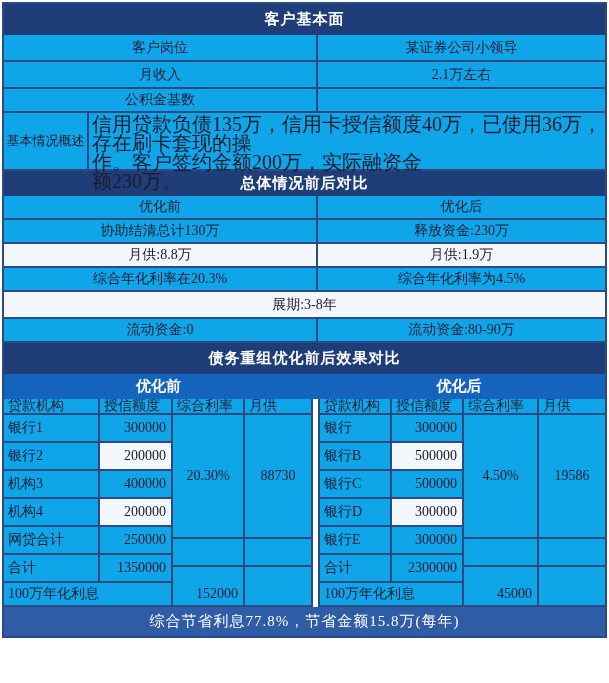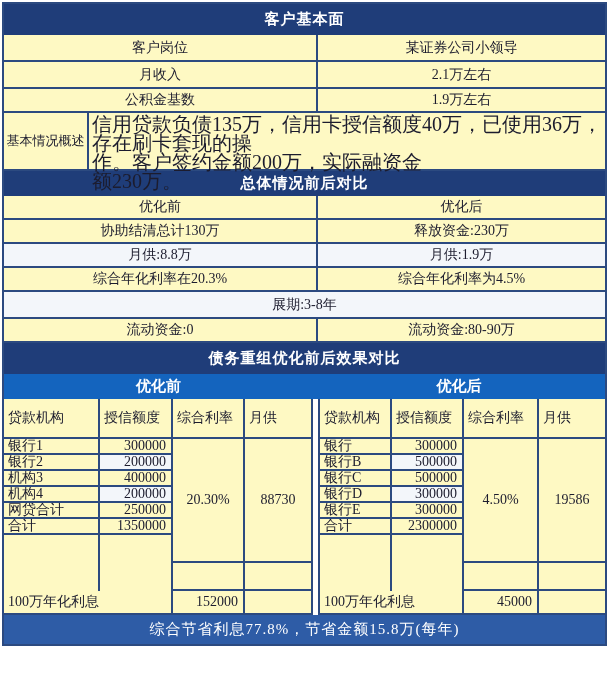--- a/index.html
+++ b/index.html
@@ -2,24 +2,24 @@
 <html style="--hdr: #1F3D79; --sub: #1464BE; --foot: #2E5CA6; --bd: #2C4A80; --txt: #1C1C2E; --band: #F3F6FA;"><head>
 <meta charset="utf-8">
 <style>
   :root{
     --hdr:#1F3D79; --sub:#1464BE; --foot:#2E5CA6;
     --bd:#2C4A80; --txt:#1C1C2E; --band:#F3F6FA;
   }
   *{box-sizing:border-box;margin:0;padding:0}
   body{background:#fff;font-family:"Liberation Serif","DejaVu Serif",serif;color:var(--txt);}
   .page{width:609px;height:683px;background:#fff;padding:2px;overflow:hidden}
-  .sheet{width:100%;border:2px solid var(--bd);background:#fef9c3}
+  .sheet{width:100%;border:2px solid var(--bd);background:#0ea5e9}
   .sechdr{background:var(--hdr);color:#fff;font-weight:bold;font-size:15px;
           display:flex;align-items:center;justify-content:center;letter-spacing:1px}
-  .h31{height:31px}.h27{height:27px}.h28{height:24px}.h25{height:25px}.h32{height:40px}.h58{height:58px}
+  .h31{height:31px}.h27{height:27px}.h28{height:24px}.h25{height:25px}.h32{height:16px}.h58{height:58px}
   .row{display:flex;border-bottom:2px solid var(--bd);font-size:14px}
   .row:last-child{border-bottom:none}
   .cell{display:flex;align-items:center;justify-content:center;border-right:2px solid var(--bd);overflow:hidden}
   .cell.last{border-right:none;flex:1}
   .w314{width:314px}.w85{width:85px}
   .band{background:var(--band)}
   .ovtext{flex:1;display:flex;flex-direction:column;justify-content:flex-start;
           align-items:flex-start;padding:2px 3px;line-height:19px;font-size:20px}
   .subhdr{background:var(--sub);color:#fff;font-weight:bold;font-size:15px;display:flex}
   .subhdr .half{display:flex;align-items:center;justify-content:center}
@@ -27,21 +27,21 @@
   .lower{display:flex}
   .lhalf{width:309px;border-right:2px solid var(--bd)}
   .gap{width:5px;background:#fff}
   .rhalf{flex:1;border-left:2px solid var(--bd)}
   .lrow{display:flex;font-size:14px;border-bottom:2px solid var(--bd)}
   .lc{display:flex;align-items:center;border-right:2px solid var(--bd);padding-left:4px;overflow:hidden}
   .lc.num{justify-content:flex-end;padding-right:5px;padding-left:0}
   .lc.last{border-right:none;flex:1}
   .dataflex{display:flex;font-size:14px}
   .stack{display:flex;flex-direction:column}
-  .scell{display:flex;align-items:center;height:16px;border-bottom:2px solid var(--bd);padding-left:4px;overflow:hidden}
+  .scell{display:flex;align-items:center;height:28px;border-bottom:2px solid var(--bd);padding-left:4px;overflow:hidden}
   .scell.num{justify-content:flex-end;padding-right:5px;padding-left:0}
   .colbd{border-right:2px solid var(--bd)}
   .merged{height:124px;border-bottom:2px solid var(--bd);display:flex;align-items:center;justify-content:center}
   .mempty{height:28px;border-bottom:2px solid var(--bd)}
   
   .la{width:96px}.lb{width:73px}.lcw{width:72px}
   
   .ra{width:72px}.rb{width:72px}.rc{width:75px}
   .w169{width:169px}.w72{width:72px}.w144{width:144px}.w75{width:75px}
   .footer{background:var(--foot);color:#fff;font-weight:normal;font-size:15px;
@@ -59,21 +59,20 @@
     <div class="row h27">
       <div class="cell w314">客户岗位</div>
       <div class="cell last">某证券公司小领导</div>
     </div>
     <div class="row h27">
       <div class="cell w314">月收入</div>
       <div class="cell last">2.1万左右</div>
     </div>
     <div class="row h28">
       <div class="cell w314">公积金基数</div>
-      <div class="cell last">1.9万左右</div>
     </div>
     <div class="row h58">
       <div class="cell w85" style="font-size:13px">基本情况概述</div>
       <div class="ovtext last">
         <div>信用贷款负债135万，信用卡授信额度40万，已使用36万，存在刷卡套现的操</div>
         <div>作。客户签约金额200万，实际融资金</div>
         <div>额230万。</div>
       </div>
     </div>
 

